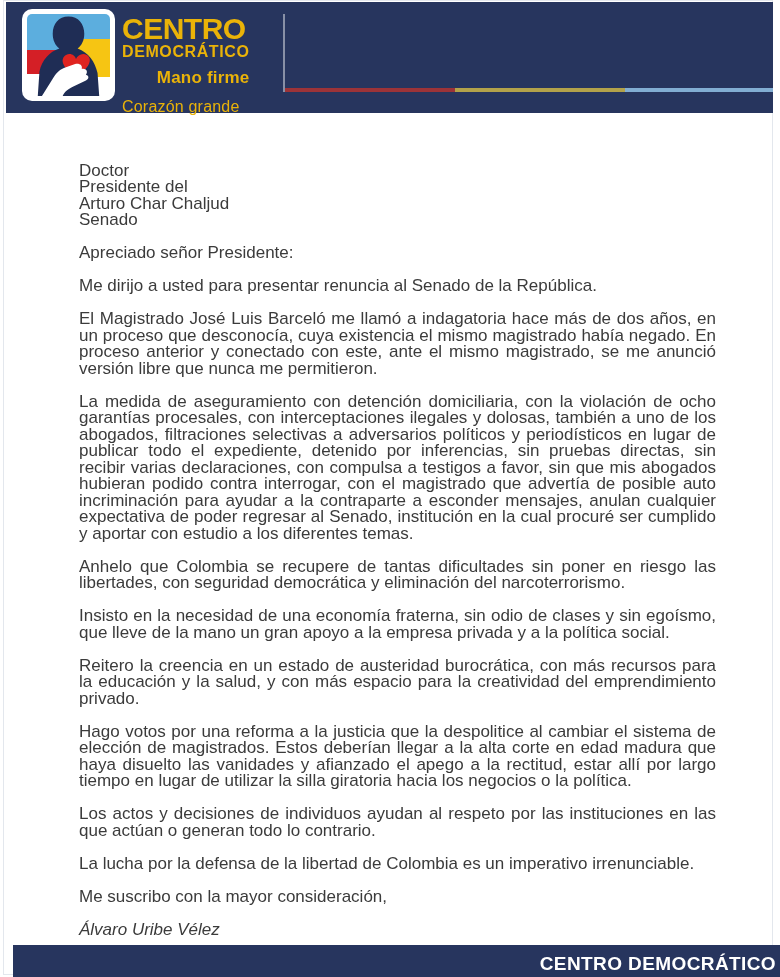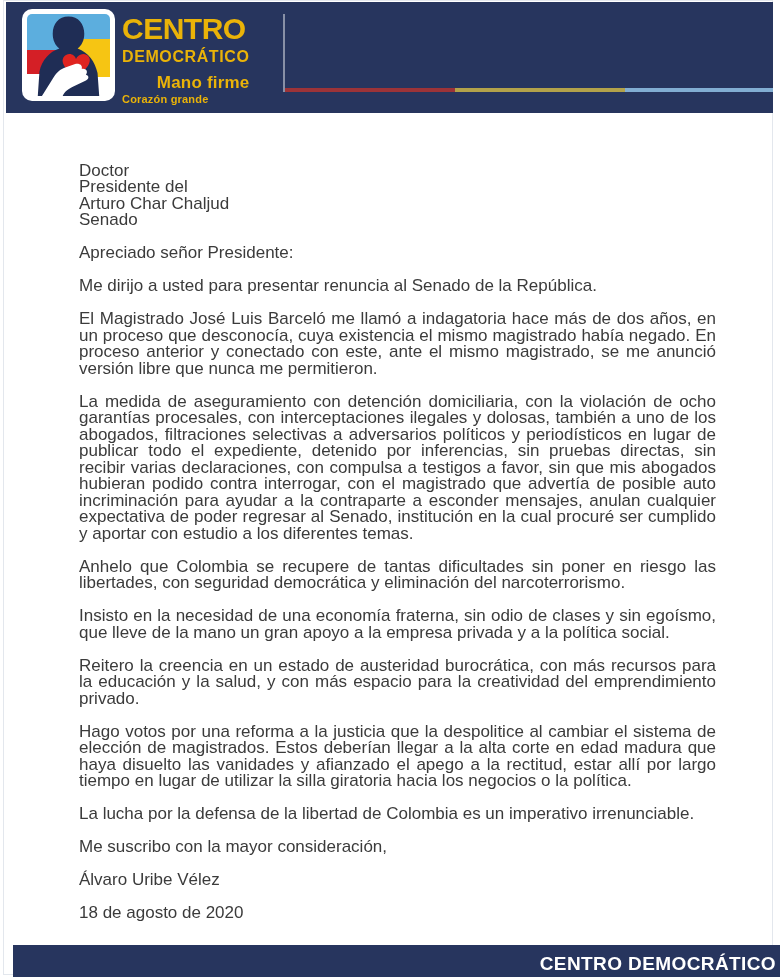--- a/index.html
+++ b/index.html
@@ -28,39 +28,39 @@
   .q{position:absolute;}
   .q-blue-l{left:0;top:0;width:53%;height:44%;background:#5caede;}
   .q-blue-r{right:0;top:0;width:47%;height:31%;background:#5caede;}
   .q-red{left:0;top:44%;width:37%;height:29%;background:#d41f26;}
   .q-yellow{right:0;top:31%;width:47%;height:46%;background:#f6c513;}
   .logo-svg{position:absolute;left:0;top:0;width:100%;height:100%;}
   .brand{
     position:absolute;left:116px;top:12px;color:#eab308;line-height:1;
   }
   .brand-line1{font-size:30px;font-weight:bold;letter-spacing:-0.5px;}
-  .brand-line2{font-size:16px;font-weight:bold;letter-spacing:0.6px;margin-top:5px;}
+  .brand-line2{font-size:16px;font-weight:bold;letter-spacing:0.6px;}
   .slogan1{font-size:17px;font-weight:bold;margin-top:9px;letter-spacing:0.2px;text-align:right;}
-  .slogan2{font-size:11px;font-weight:bold;margin-top:3px;letter-spacing:0.2px;}
+  .slogan2{font-size:16px;font-weight:normal;margin-top:13px;letter-spacing:0.2px;}
   .header-divider{
     position:absolute;left:277px;top:12px;width:2px;height:78px;
     background:rgba(255,255,255,0.45);
   }
   .stripe{position:absolute;top:86px;left:279px;right:0;height:4px;display:flex;}
   .stripe .seg-red{width:170px;background:#9c3338;}
   .stripe .seg-gold{width:170px;background:#b3a24a;}
   .stripe .seg-blue{flex:1;background:#82aed3;}
   
   .letter{
     position:absolute;left:79px;top:146px;width:637px;
     font-size:17px;line-height:16.5px;color:#3b3b3b;
   }
   .letter p{margin:0 0 16.5px 0;text-align:justify;}
   .letter p.no-justify{text-align:left;}
-  .signature-name{margin-top:33px;}
+  .signature-name{margin-top:33px;font-style:italic;}
   .letter-date{margin-top:16.5px;}
   
   .footer{
     position:absolute;left:13px;top:945px;width:767px;height:36px;
     background:#27355e;display:flex;align-items:center;justify-content:flex-end;
     box-sizing:border-box;padding-right:4px;
   }
   .footer-brand{
     color:#ffffff;font-size:19px;font-weight:bold;letter-spacing:0.4px;
     line-height:1;white-space:nowrap;
@@ -108,20 +108,21 @@
     <div>Senado</div>
   <p></p>
   <p class="no-justify">Apreciado señor Presidente:</p>
   <p class="no-justify">Me dirijo a usted para presentar renuncia al Senado de la República.</p>
   <p>El Magistrado José Luis Barceló me llamó a indagatoria hace más de dos años, en un proceso que desconocía, cuya existencia el mismo magistrado había negado. En proceso anterior y conectado con este, ante el mismo magistrado, se me anunció versión libre que nunca me permitieron.</p>
   <p>La medida de aseguramiento con detención domiciliaria, con la violación de ocho garantías procesales, con interceptaciones ilegales y dolosas, también a uno de los abogados, filtraciones selectivas a adversarios políticos y periodísticos en lugar de publicar todo el expediente, detenido por inferencias, sin pruebas directas, sin recibir varias declaraciones, con compulsa a testigos a favor, sin que mis abogados hubieran podido contra interrogar, con el magistrado que advertía de posible auto incriminación para ayudar a la contraparte a esconder mensajes, anulan cualquier expectativa de poder regresar al Senado, institución en la cual procuré ser cumplido y aportar con estudio a los diferentes temas.</p>
   <p>Anhelo que Colombia se recupere de tantas dificultades sin poner en riesgo las libertades, con seguridad democrática y eliminación del narcoterrorismo.</p>
   <p>Insisto en la necesidad de una economía fraterna, sin odio de clases y sin egoísmo, que lleve de la mano un gran apoyo a la empresa privada y a la política social.</p>
   <p>Reitero la creencia en un estado de austeridad burocrática, con más recursos para la educación y la salud, y con más espacio para la creatividad del emprendimiento privado.</p>
   <p>Hago votos por una reforma a la justicia que la despolitice al cambiar el sistema de elección de magistrados. Estos deberían llegar a la alta corte en edad madura que haya disuelto las vanidades y afianzado el apego a la rectitud, estar allí por largo tiempo en lugar de utilizar la silla giratoria hacia los negocios o la política.</p>
+  <p>Los actos y decisiones de individuos ayudan al respeto por las instituciones en las que actúan o generan todo lo contrario.</p>
   <p class="no-justify">La lucha por la defensa de la libertad de Colombia es un imperativo irrenunciable.</p>
   <p class="no-justify">Me suscribo con la mayor consideración,</p>
   <p class="no-justify signature-name">Álvaro Uribe Vélez</p>
   <p class="no-justify letter-date">18 de agosto de 2020</p>
 </div>
 
 <div class="footer">
   <span class="footer-brand">CENTRO DEMOCRÁTICO</span>
 </div>
 

